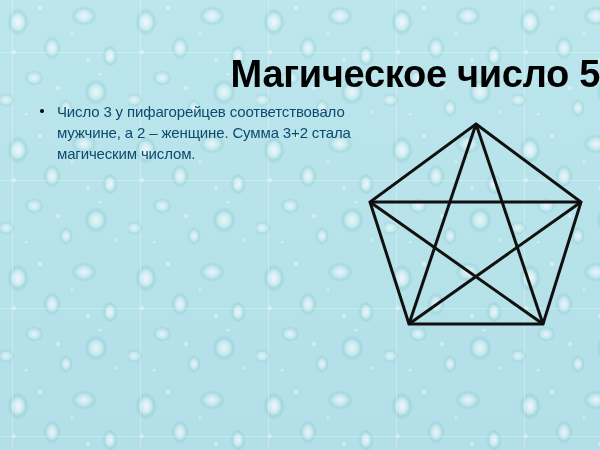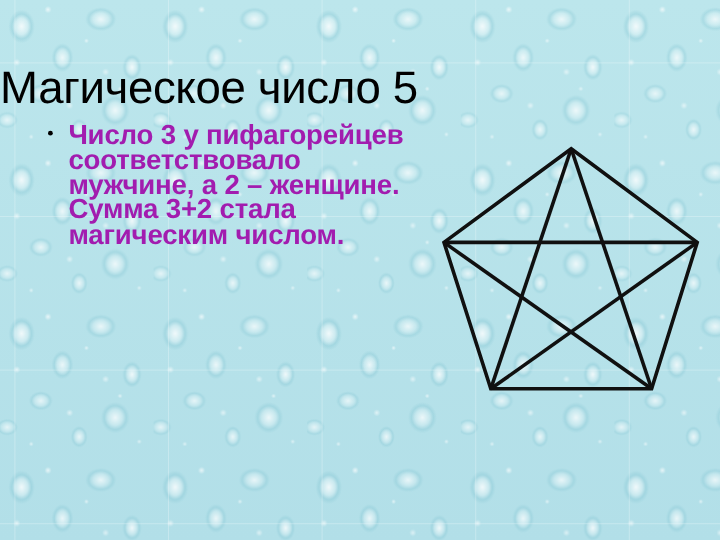--- a/index.html
+++ b/index.html
@@ -68,46 +68,47 @@
     background-position: 12px 0, 0 52px;
     background-repeat: repeat-x, repeat-y;
     pointer-events: none;
   }
 
   #slide-title {
     position: absolute;
     left: 0;
     right: 0;
     top: 28px;
-    text-align: left;
+    text-align: right;
     font-size: 38px;
-    font-weight: normal;
+    font-weight: bold;
     color: #000000;
     letter-spacing: -0.3px;
     white-space: nowrap;
+    padding-left: 20px;
   }
 
   #body-list {
     position: absolute;
     left: 36px;
     top: 102px;
     width: 318px;
     margin: 0;
     padding: 0;
     list-style: none;
   }
 
   .bullet-item {
     position: relative;
     padding-left: 21px;
     margin-bottom: 2px;
-    font-size: 23px;
+    font-size: 15px;
     line-height: 20.8px;
-    font-weight: bold;
-    color: #a21caf;
+    font-weight: normal;
+    color: #0c4a6e;
     letter-spacing: -0.15px;
   }
 
   .bullet-marker {
     position: absolute;
     left: 4px;
     top: 7px;
     width: 4px;
     height: 4px;
     border-radius: 50%;

